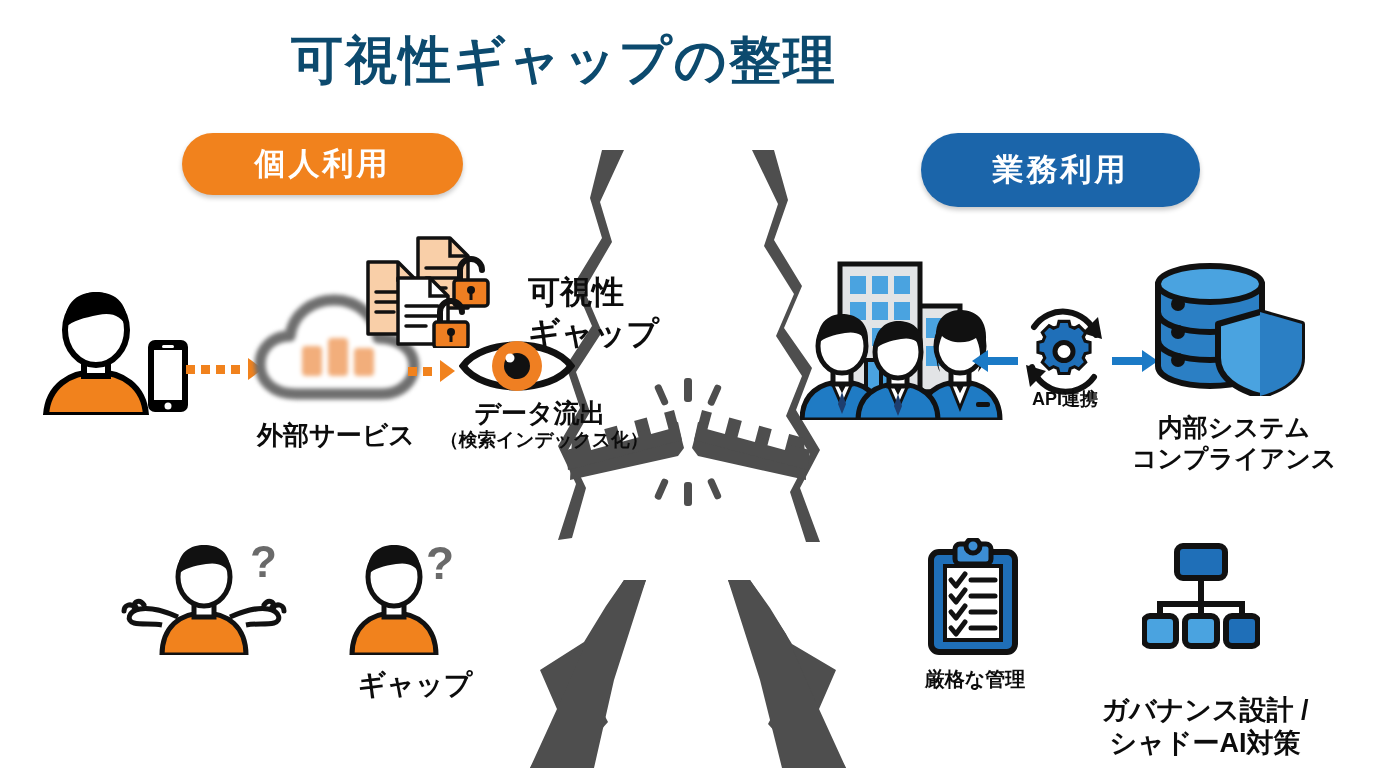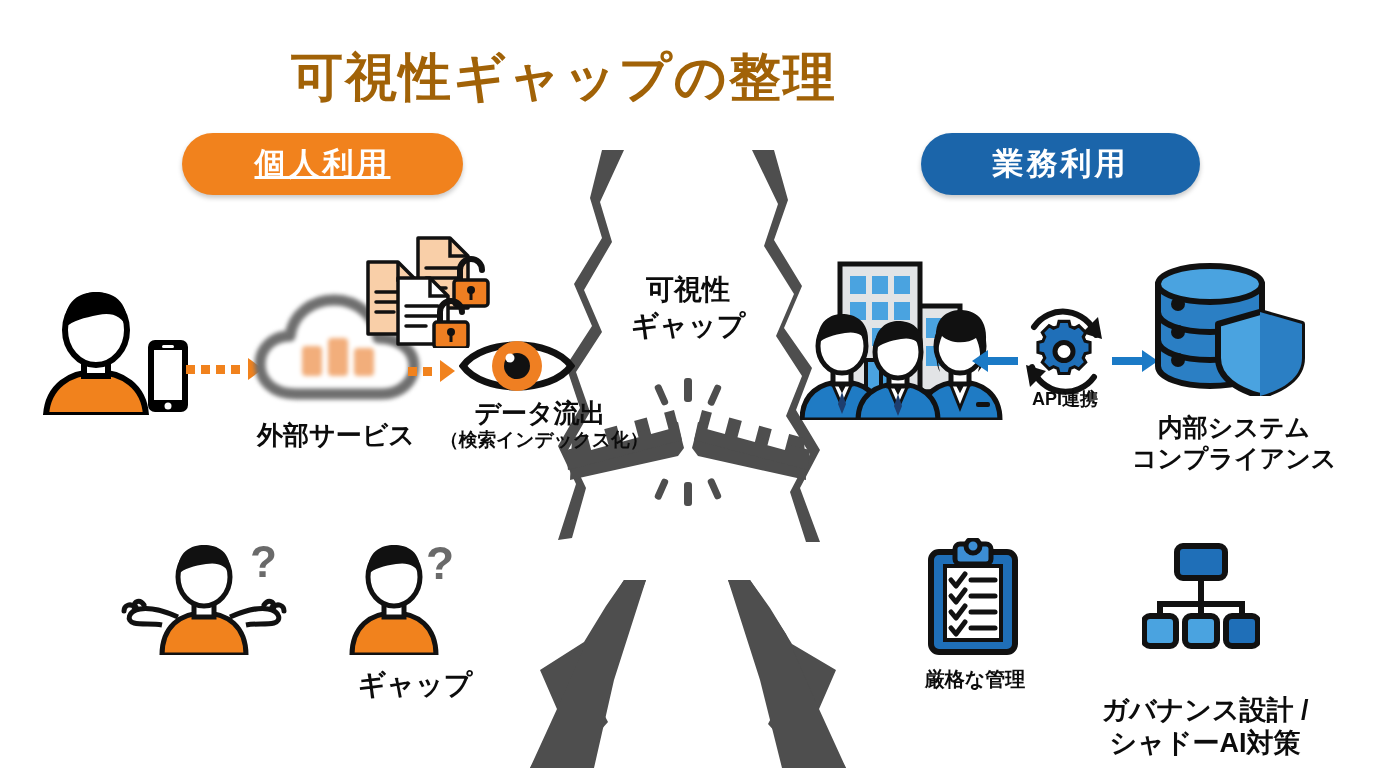--- a/index.html
+++ b/index.html
@@ -10,36 +10,35 @@
     color:#111;
     -webkit-font-smoothing:antialiased;
   }
   .stage { position:absolute; inset:0; }
 
   
   .title {
     position:absolute; top:26px; left:0; width:1128px;
     text-align:center;
     font-size:52px; font-weight:700; letter-spacing:2px;
-    color:#a16207;
+    color:#0c4a6e;
     white-space:nowrap;
-    margin-top:17px;
   }
 
   
   .badge {
     position:absolute;
     display:flex; align-items:center; justify-content:center;
     border-radius:40px;
     color:#ffffff;
     font-size:31px; font-weight:700; letter-spacing:3px;
     box-shadow:0 3px 5px rgba(0,0,0,0.22);
   }
-  .badge-personal { left:182px; top:133px; width:281px; height:62px; background:#f1821d;text-decoration:underline; }
-  .badge-business { left:921px; top:133px; width:279px; height:62px; background:#1b65aa; }
+  .badge-personal { left:182px; top:133px; width:281px; height:62px; background:#f1821d; }
+  .badge-business { left:921px; top:133px; width:279px; height:74px; background:#1b65aa; }
 
   
   .lbl {
     position:absolute;
     text-align:center;
     font-weight:700;
     color:#0c0c0c;
     line-height:1.18;
     white-space:nowrap;
   }
@@ -85,22 +84,22 @@
 
       <path d="M96 430 L118 430 L92 498 L58 530 L80 572 L44 612 L44 618 L2 618 L32 566 L12 520 L56 492 L78 456 Z" fill="#4e4e4e"></path>
 
       <path d="M222 430 L200 430 L228 500 L262 532 L240 574 L276 614 L276 618 L318 618 L288 566 L308 520 L264 494 L242 458 Z" fill="#4e4e4e"></path>
 
       <path d="M96 430 L118 430 L86 530 L66 618 L2 618 L34 548 L62 484 Z" fill="#4e4e4e"></path>
       <path d="M222 430 L200 430 L232 530 L254 618 L318 618 L286 548 L258 484 Z" fill="#4e4e4e"></path>
     </svg>
 
     
-    <div style="position:absolute;left:0;top:122px;width:320px;text-align:center;
-                font-size:28px;font-weight:700;line-height:1.28;color:#0c0c0c;">
+    <div style="position:absolute;left:0;top:122px;width:320px;
+                font-size:32px;font-weight:700;line-height:1.28;color:#0c0c0c;">
       <span style="display:block">可視性</span>
       <span style="display:block">ギャップ</span>
     </div>
 
     
     <svg style="position:absolute;left:38px;top:228px;" width="244" height="130" viewBox="0 0 244 130">
       <g fill="#4e4e4e">
 
         <rect x="118" y="0" width="8" height="24" rx="3"></rect>
         <rect x="92" y="6" width="7" height="22" rx="3" transform="rotate(-24 95 17)"></rect>

